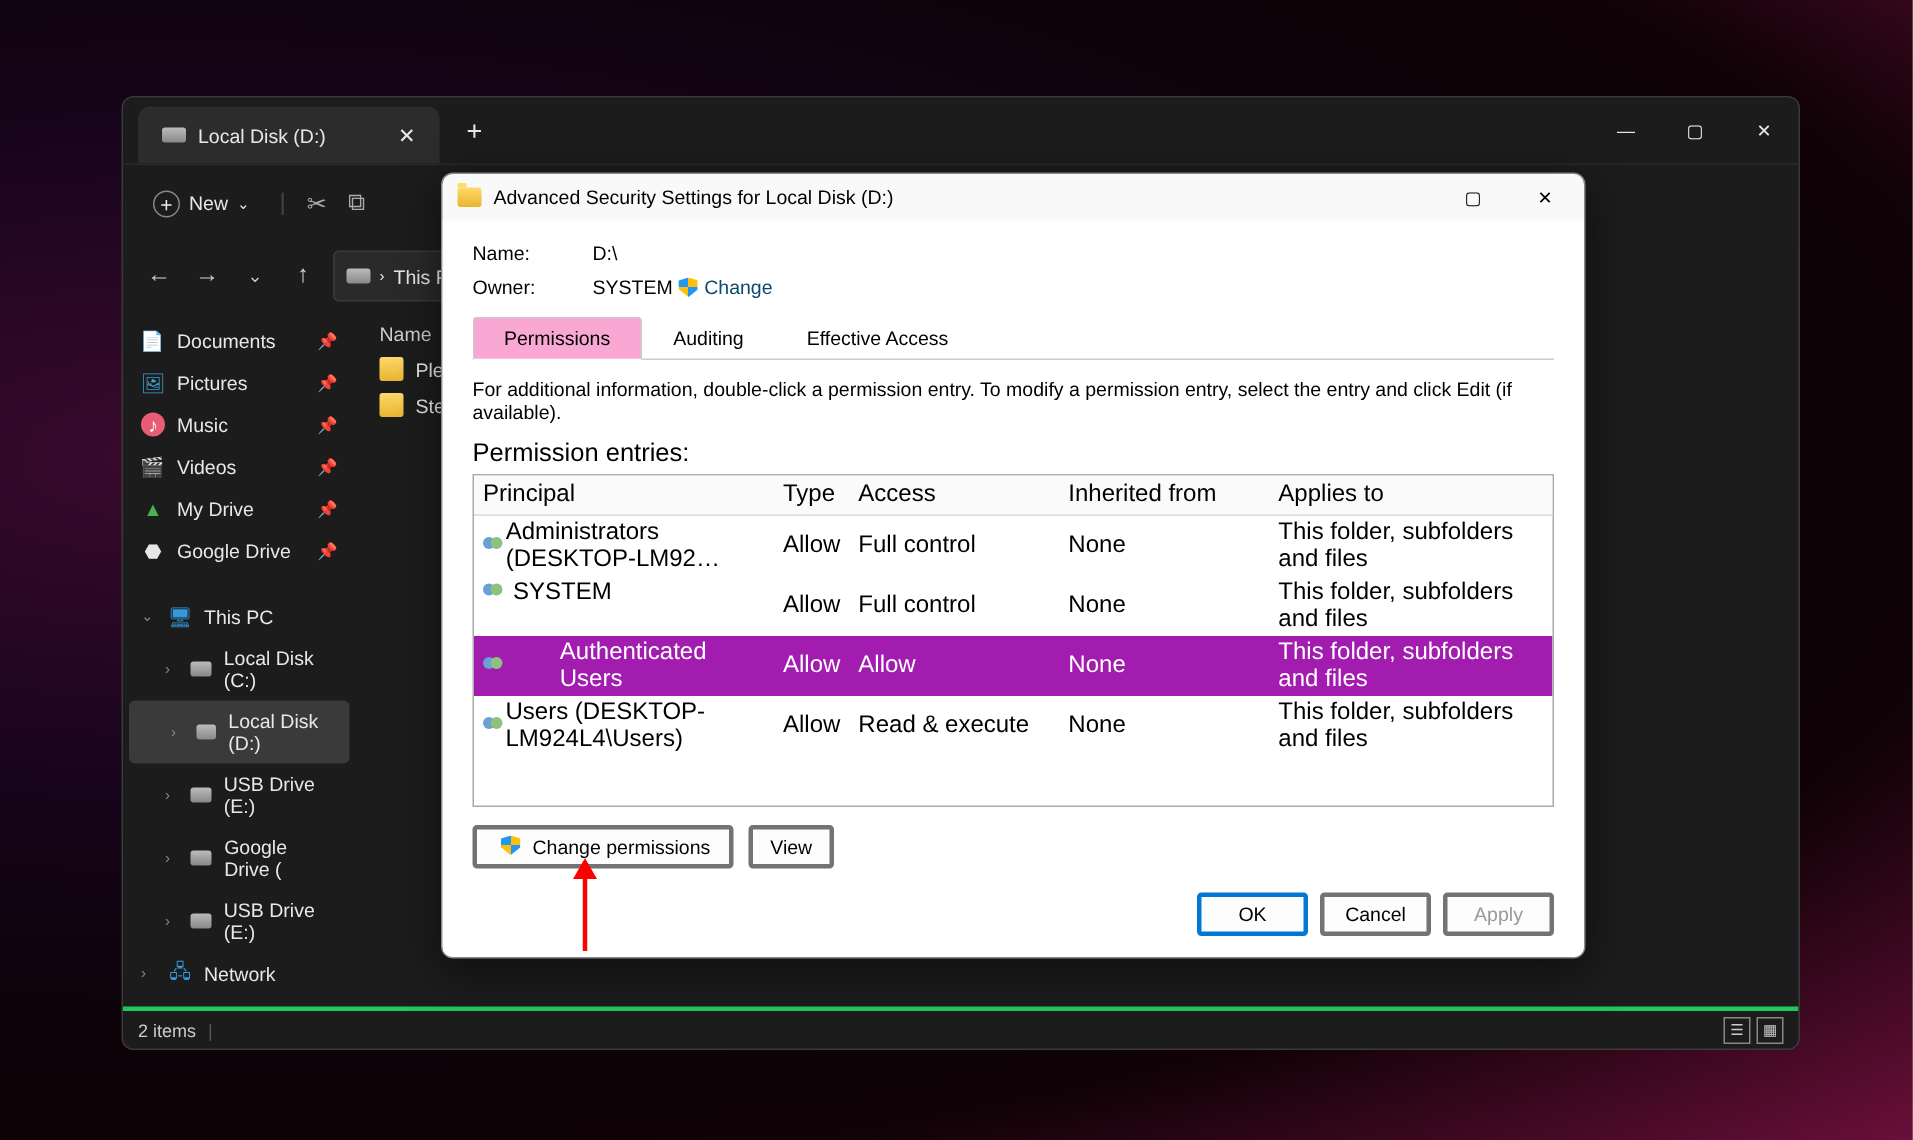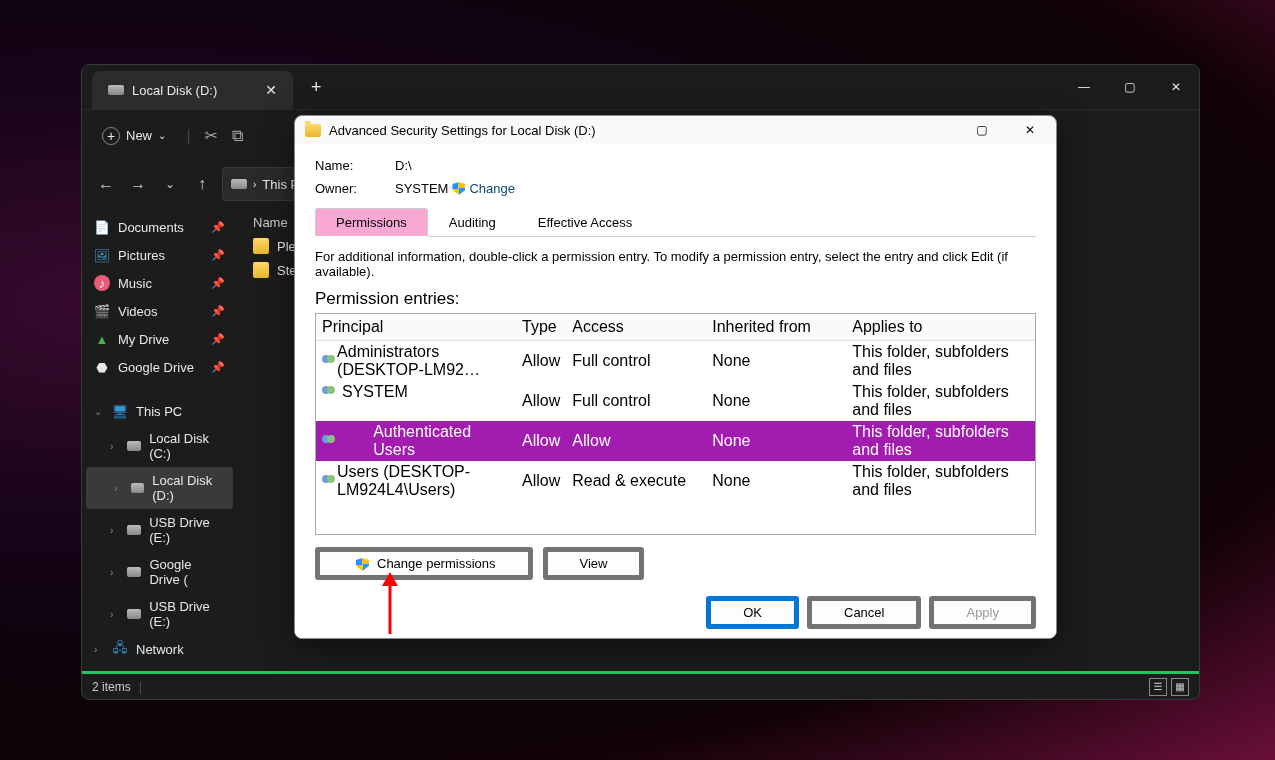--- a/index.html
+++ b/index.html
@@ -75,21 +75,21 @@
 .perm-table table { width: 100%; border-collapse: collapse; font-size: 16px; }
 .perm-table th { text-align: left; font-weight: 400; padding: 4px 6px; border-bottom: 1px solid #ddd; background: #fafafa; }
 .perm-table td { padding: 2px 6px; }
 .perm-table tr.sel td { background: #a21caf; color: #fff; gap: 36px; }
 .perm-table td.princ { display: flex; align-items: center; gap: 4px; }
 .users-ico { display: inline-block; width: 16px; height: 12px; position: relative; }
 .users-ico::before, .users-ico::after { content:""; position:absolute; width:8px; height:8px; border-radius:50%; background:#5b8; top:0; }
 .users-ico::before { left:0; background:#6aa0d8; }
 .users-ico::after { left:5px; background:#8ec080; }
 .dlg-buttons { display: flex; gap: 10px; margin-top: 12px; }
-.btn { padding: 4px 32px; font-size: 13px; background: #fdfdfd; border: 5px solid #737373; border-radius: 3px; cursor: pointer; display: inline-flex; align-items: flex-end; gap: 4px; }
+.btn { padding: 4px 12px; font-size: 13px; background: #fdfdfd; border: 3px solid #737373; border-radius: 3px; cursor: pointer; display: inline-flex; align-items: flex-start; gap: 4px; }
 .dlg-footer { margin-top: auto; display: flex; justify-content: flex-end; gap: 8px; padding-top: 16px; }
 .dlg-footer .btn { min-width: 74px; justify-content: center; }
 .dlg-footer .btn.primary { border-color: #0078d4; }
 .dlg-footer .btn.disabled { color: #999; cursor: default; }
 
 
 .arrow-ann { position: absolute; left: 382px; top: 572px; width: 16px; height: 62px; pointer-events: none; }
 
 
 .ico-disk { width:16px; height:10px; background:linear-gradient(#bbb,#888); border-radius:2px; }

